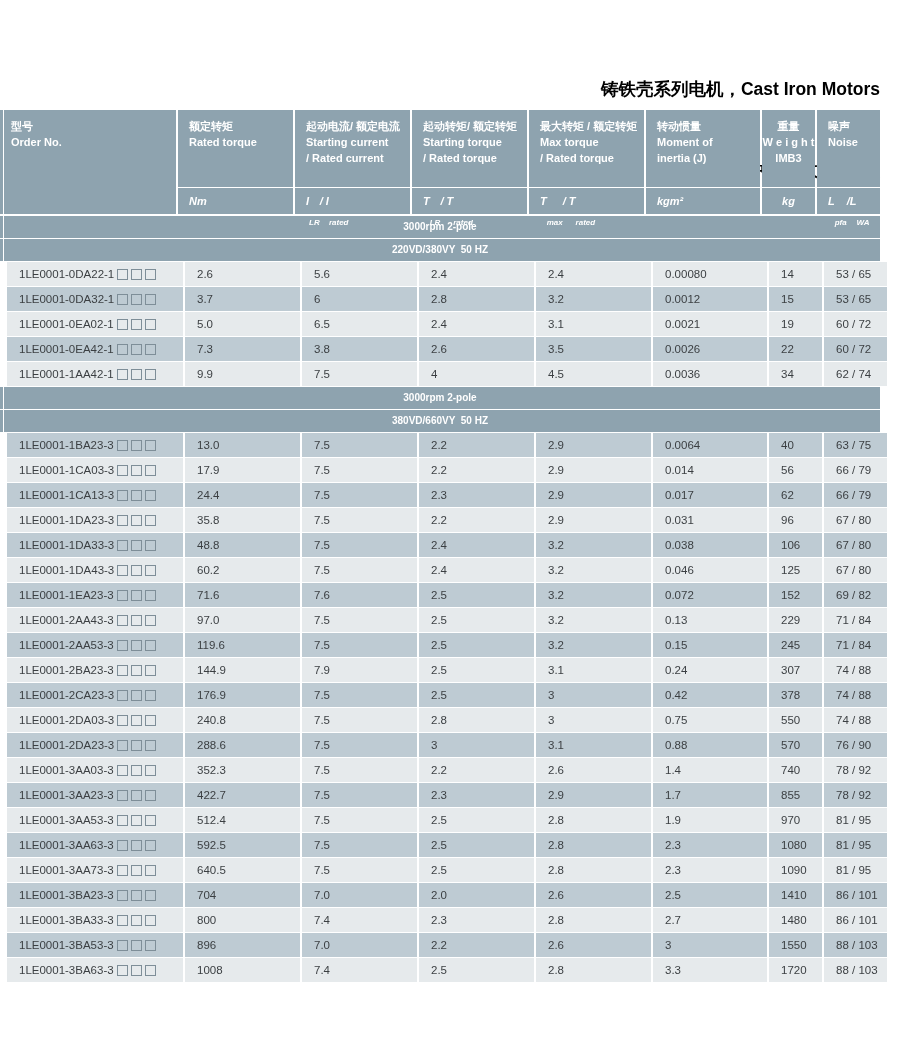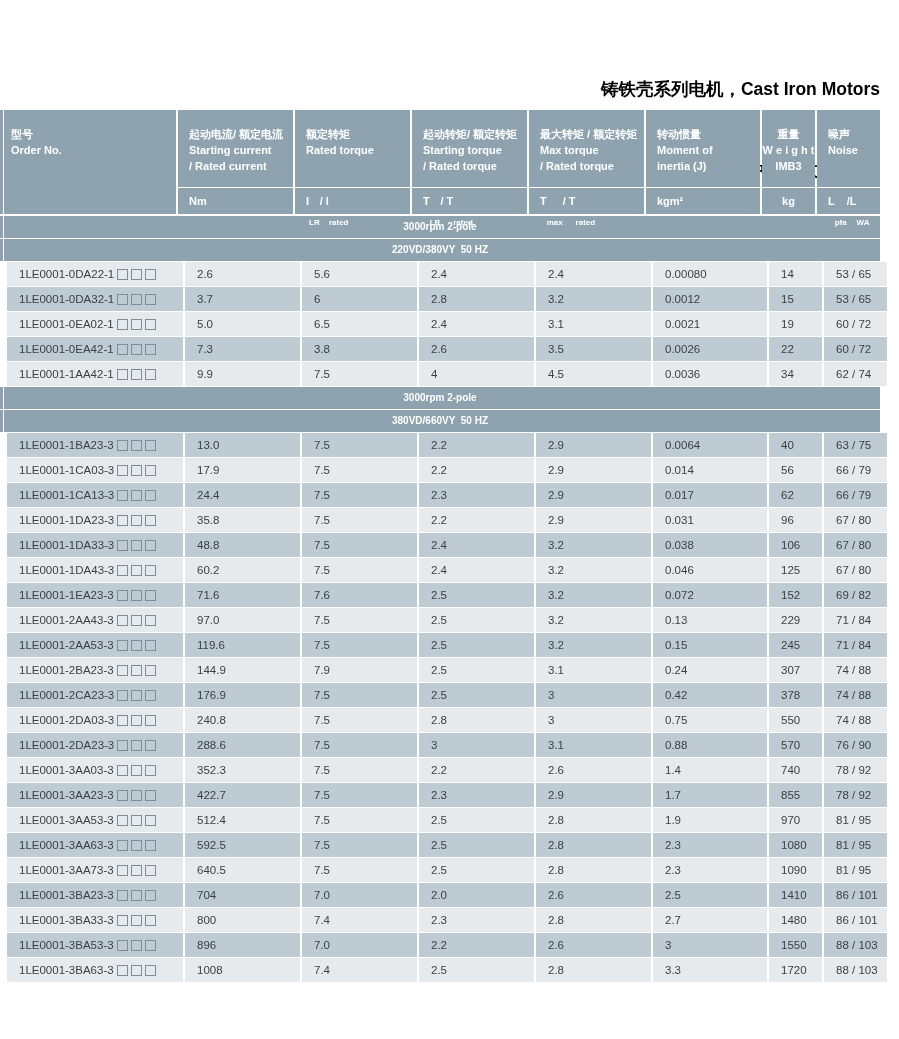--- a/index.html
+++ b/index.html
@@ -62,32 +62,32 @@
     grid-template-rows:77px 26px;
     row-gap:1px;
     margin-bottom:2px;
   }
   .th,.tu{
     background:var(--header-bg);
     color:#ffffff;
     font-size:11px;
     font-weight:600;
     padding-left:11px;
-    padding-top:16px;
+    padding-top:8px;
     line-height:16px;
     white-space:pre-line;
   }
   .tu{
     padding-top:0;
     display:flex;
     align-items:center;
   }
   .rowspan2{grid-row:1/3;}
   .r1{grid-row:1;}
-  .r2{grid-row:2;}
+  .r2{grid-row:2;font-style:italic;}
   .center{
     text-align:center;
     padding-left:0;
     justify-content:center;
   }
   sub{
     font-size:8px;
     vertical-align:sub;
     margin-top:44px;
   }
@@ -137,25 +137,25 @@
   <div class="title-block">
     <div>铸铁壳系列电机，Cast Iron Motors</div>
     <div>IE2, 中国能效等级3级</div>
   </div>
 
   <div class="motor-table">
 
     <div class="grid8 thead">
       <div class="th rowspan2">型号
 Order No.</div>
+      <div class="th r1">额定转矩
+Rated torque</div>
       <div class="th r1">起动电流/ 额定电流
 Starting current
 / Rated current</div>
-      <div class="th r1">额定转矩
-Rated torque</div>
       <div class="th r1">起动转矩/ 额定转矩
 Starting torque
 / Rated torque</div>
       <div class="th r1">最大转矩 / 额定转矩
 Max torque
 / Rated torque</div>
       <div class="th r1">转动惯量
 Moment  of
 inertia  (J)</div>
       <div class="th r1 center">重量

